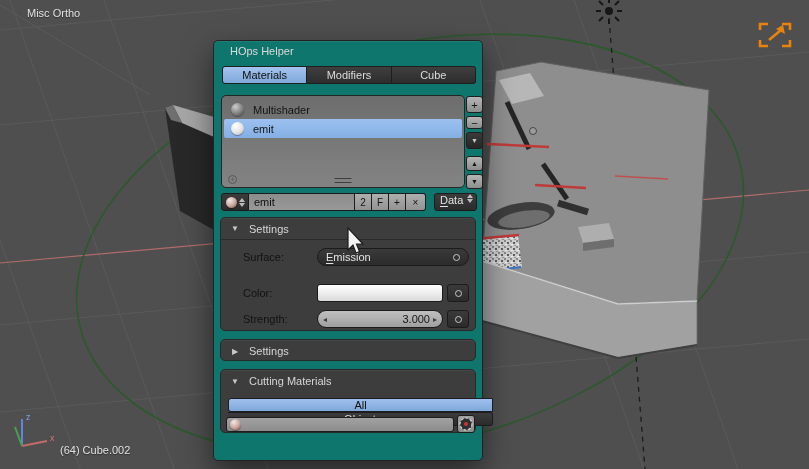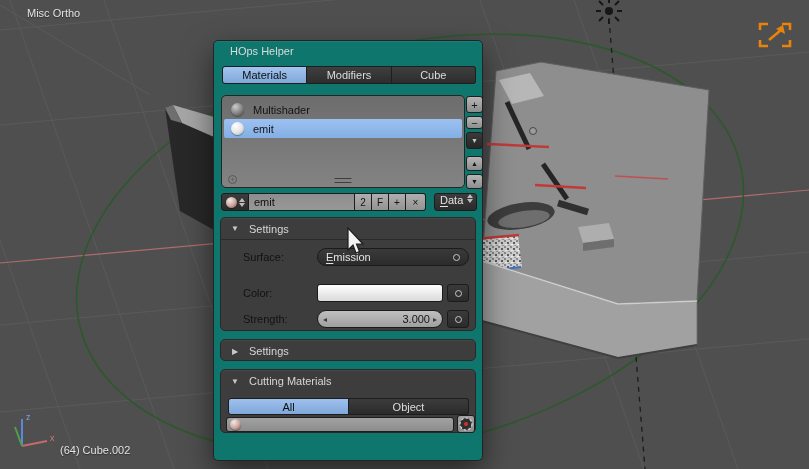--- a/index.html
+++ b/index.html
@@ -287,21 +287,21 @@
         <span class="tri">▶</span>
         <span>Settings</span>
       </div>
     </div>
 
     <div class="panel" style="top:328px;height:64px;">
       <div class="phead">
         <span class="tri">▼</span>
         <span>Cutting Materials</span>
       </div>
-      <div class="seg" style="left:7px;top:28px;width:241px;">
+      <div class="seg" style="left:7px;top:28px;width:265px;flex-direction:column;">
         <div class="opt on">All</div>
         <div class="opt off">Object</div>
       </div>
       <div class="matfield" style="left:5px;top:47px;width:228px;height:15px;">
         <span class="sphere mat"></span>
       </div>
       <div class="picker" style="left:236px;top:45px;">
         <svg width="16" height="16" viewBox="0 0 16 16">
           <circle cx="8" cy="8" r="6" fill="#2f2f2f" stroke="#d9d9d9" stroke-width="1.2" stroke-dasharray="2.5 2"></circle>
           <circle cx="8" cy="8" r="2" fill="#cf3333"></circle>

